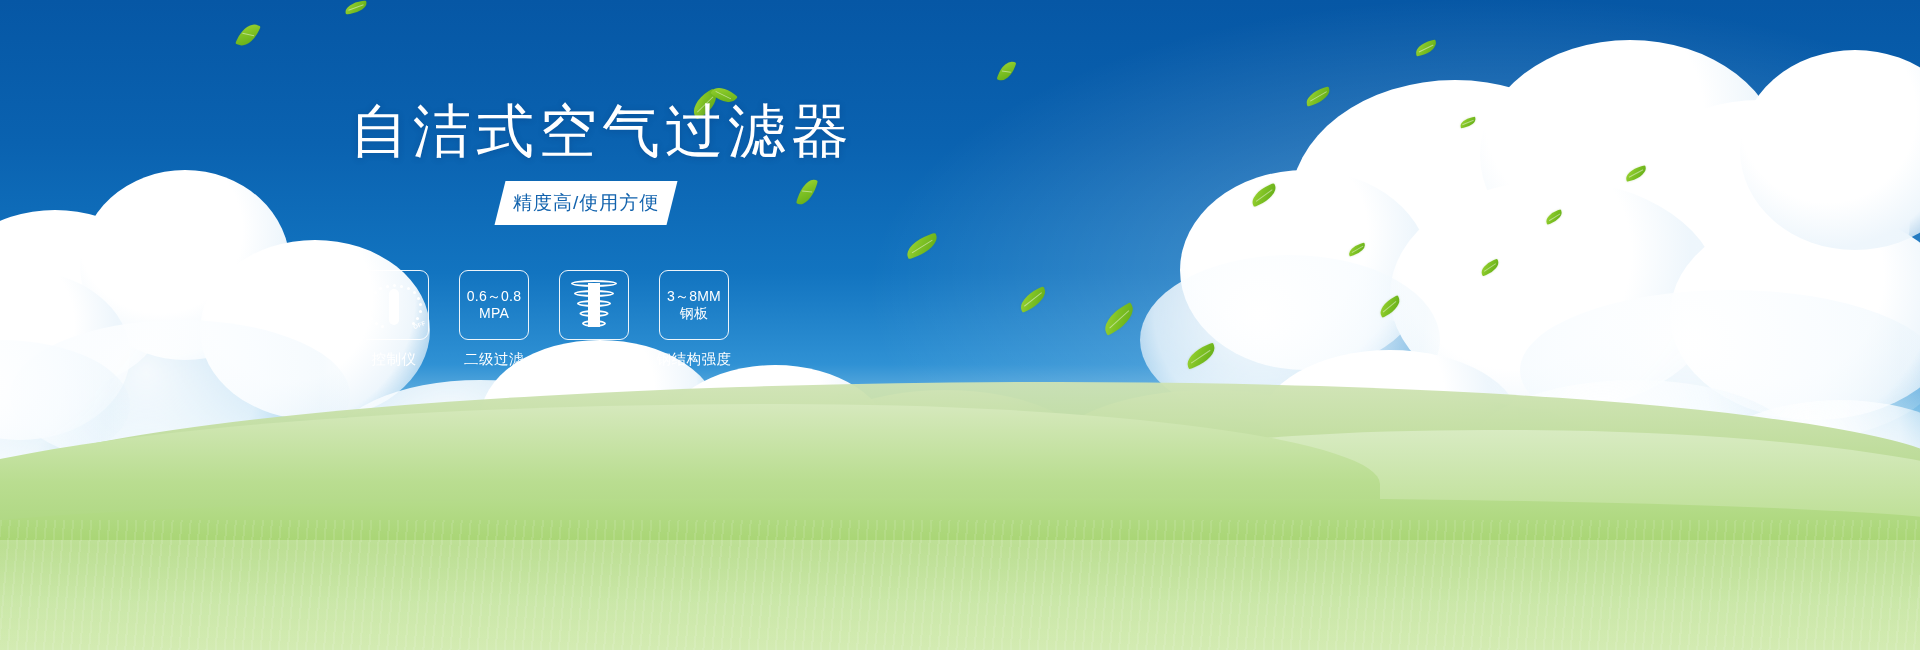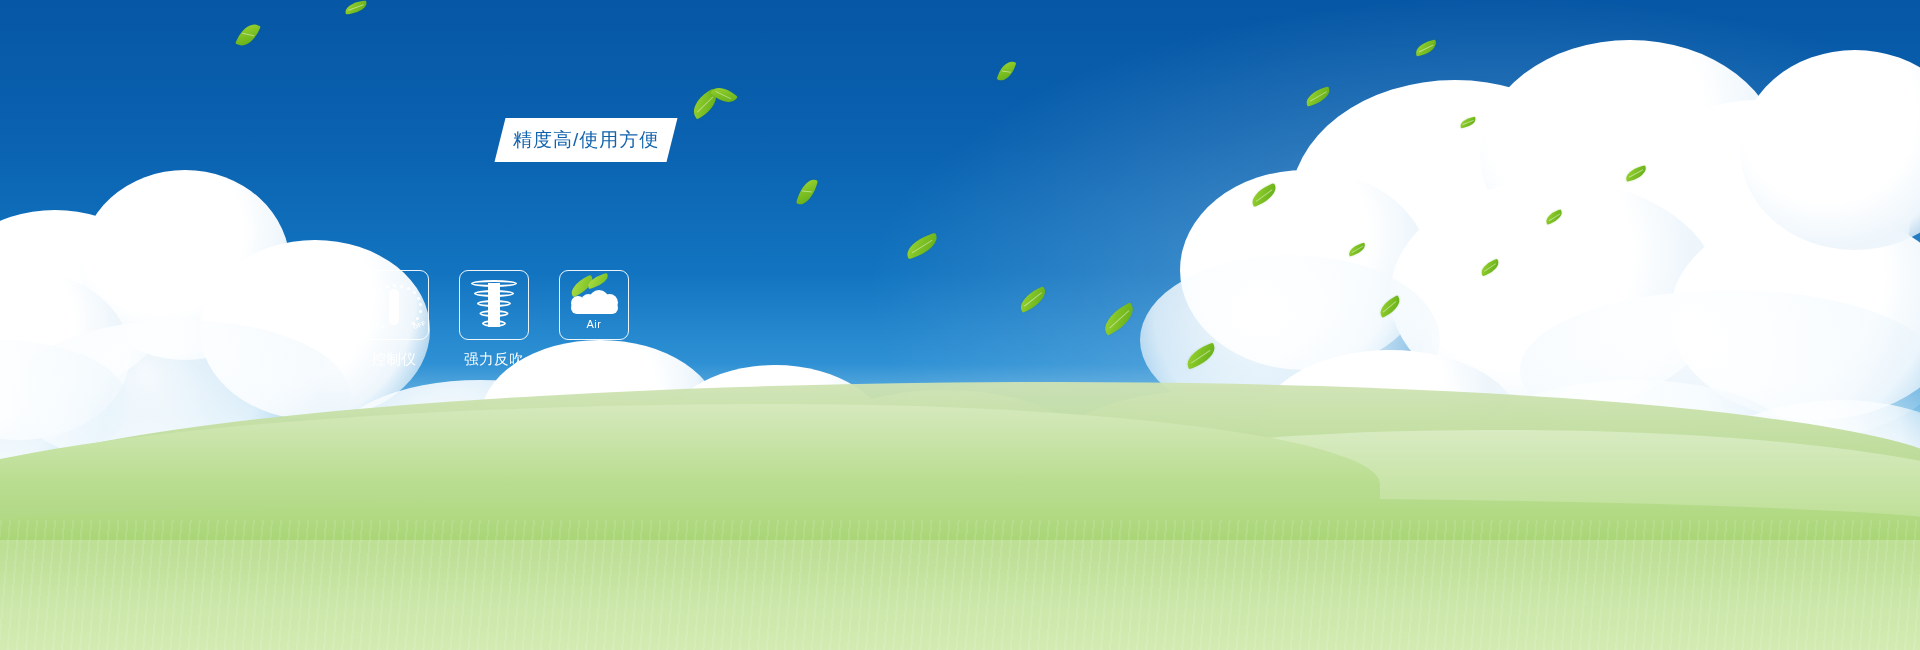--- a/index.html
+++ b/index.html
@@ -299,20 +299,21 @@
   <div class="leaf" style="left:1348px;top:245px;width:18px;height:9px;transform:rotate(-18deg);"></div>
   <div class="leaf" style="left:1460px;top:118px;width:16px;height:9px;transform:rotate(-10deg);"></div>
   <div class="leaf" style="left:1378px;top:300px;width:24px;height:13px;transform:rotate(-28deg);"></div>
   <div class="leaf" style="left:1625px;top:168px;width:22px;height:11px;transform:rotate(-16deg);"></div>
   <div class="leaf" style="left:1545px;top:212px;width:18px;height:10px;transform:rotate(-20deg);"></div>
   <div class="leaf" style="left:1480px;top:262px;width:20px;height:11px;transform:rotate(-22deg);"></div>
   <div class="leaf" style="left:1000px;top:60px;width:13px;height:22px;transform:rotate(20deg);"></div>
 
   <div id="content">
 
+    <div id="headline">自洁式空气过滤器</div>
 
     <div id="tags">
       <div class="tag" id="tag-right">
         <span>精度高/使用方便</span>
       </div>
     </div>
   </div>
 
   <div id="features">
 
@@ -338,47 +339,46 @@
           <div class="dot" style="left:8.5px;top:40.5px"></div>
           <div class="dot" style="left:15px;top:43.5px"></div>
           <div class="needle"></div>
           <div class="lbl no">NO</div>
           <div class="lbl off">OFF</div>
         </div>
       </div>
       <div class="feature-label">控制仪</div>
     </div>
 
+    <div class="feature">
+      <div class="feature-box">
+        <div class="feature-text">0.6～0.8
+MPA</div>
+      </div>
+      <div class="feature-label">二级过滤</div>
+    </div>
 
     <div class="feature">
       <div class="feature-box">
         <div class="stack">
           <div class="core"></div>
           <div class="ring" style="top:1px;width:46px;"></div>
           <div class="ring" style="top:11px;width:40px;"></div>
           <div class="ring" style="top:21px;width:34px;"></div>
           <div class="ring" style="top:31px;width:29px;"></div>
           <div class="ring" style="top:41px;width:24px;"></div>
         </div>
       </div>
       <div class="feature-label">强力反吹</div>
     </div>
 
-
     <div class="feature">
       <div class="feature-box">
-        <div class="airicon">
-          <div class="gleaf" style="left:2px;top:-2px;width:26px;height:12px;transform:rotate(-28deg);"></div>
-          <div class="gleaf" style="left:20px;top:-6px;width:22px;height:10px;transform:rotate(-18deg);"></div>
-          <div class="c1" style="left:22px;top:8px;width:20px;height:20px;"></div>
-          <div class="c2" style="left:34px;top:12px;width:17px;height:17px;"></div>
-          <div class="c3" style="left:4px;top:14px;width:14px;height:14px;"></div>
-          <div class="c4" style="left:14px;top:12px;width:15px;height:15px;"></div>
-          <div class="base" style="left:4px;top:20px;width:47px;height:12px;"></div>
-          <div class="airtxt">Air</div>
-        </div>
-      </div>
-      <div class="feature-label">集尘</div>
-    </div>
+        <div class="feature-text">3～8MM
+钢板</div>
+      </div>
+      <div class="feature-label">钢结构强度</div>
+    </div>
+
 
   </div>
 
 </div>
 
 </body></html>

